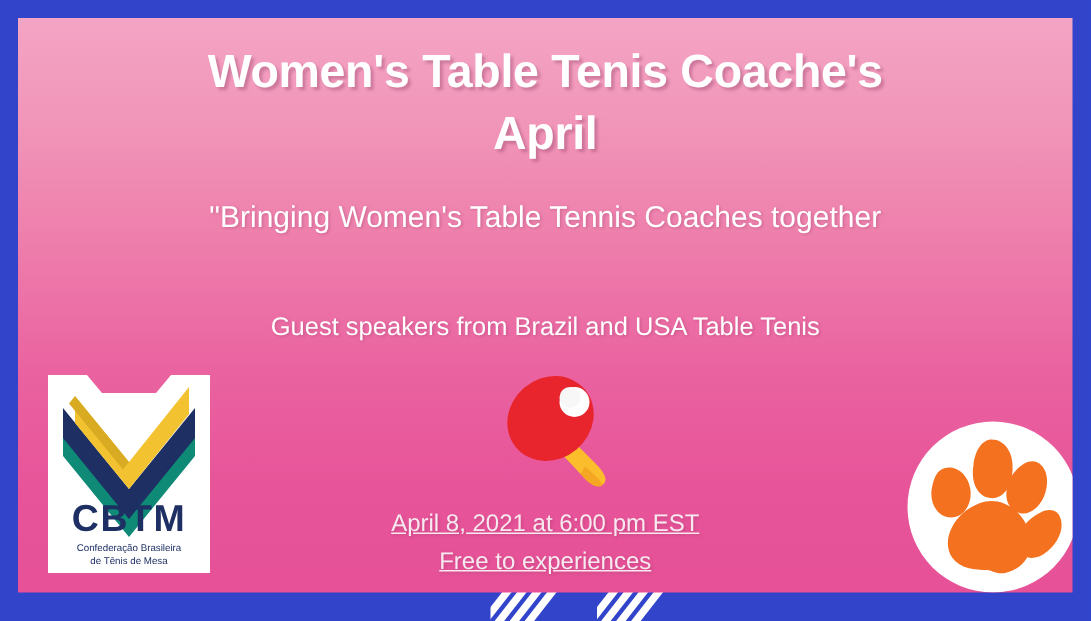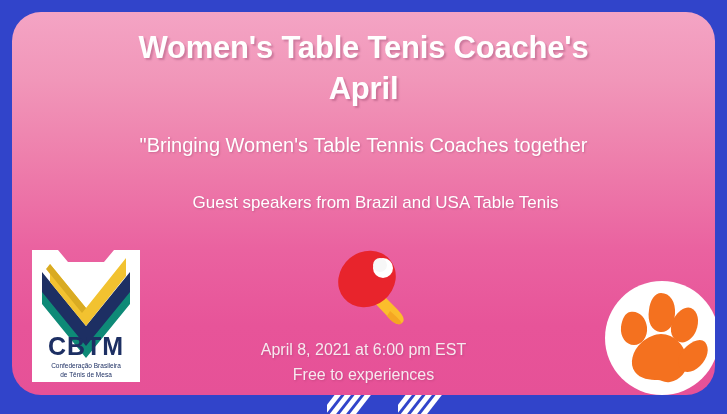--- a/index.html
+++ b/index.html
@@ -57,21 +57,20 @@
     width: 703px;
     height: 383px;
     background: linear-gradient(180deg,
         #f4a4c4 0%,
         #f196b9 18%,
         #ee7fac 38%,
         #ea62a0 62%,
         #e75499 82%,
         #e65197 100%);
     overflow: hidden;
-    border-radius: 29px;
   }
 
   
   #title {
     position: absolute;
     left: 0;
     top: 16px;
     width: 703px;
     text-align: center;
     color: #ffffff;
@@ -92,40 +91,40 @@
     color: #ffffff;
     font-size: 20px;
     line-height: 1.33;
     text-shadow: 1px 1px 2px rgba(120, 40, 80, 0.28);
   }
   #quote .ln { display: block; }
 
   #speakers {
     position: absolute;
     left: 0;
-    top: 180px;
+    top: 195px;
     width: 703px;
     text-align: center;
     color: #ffffff;
     font-size: 17px;
     line-height: 1.3;
     text-shadow: 1px 1px 2px rgba(120, 40, 80, 0.28);
-    margin-left: 12px;
   }
 
   #event-info {
     position: absolute;
     left: 0;
     top: 326px;
     width: 703px;
     text-align: center;
     color: #f7e9ef;
     font-size: 16px;
     line-height: 1.55;
     text-shadow: 1px 1px 2px rgba(120, 40, 80, 0.25);
+    text-decoration: underline;
   }
   #event-info .ln { display: block; }
 
   
   #paddle {
     position: absolute;
     left: 323px;
     top: 237px;
     width: 86px;
     height: 78px;

